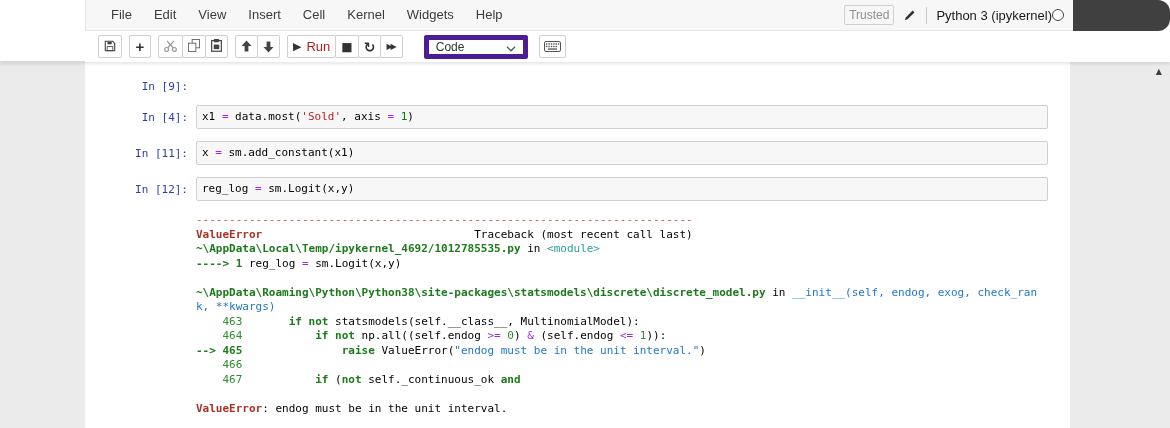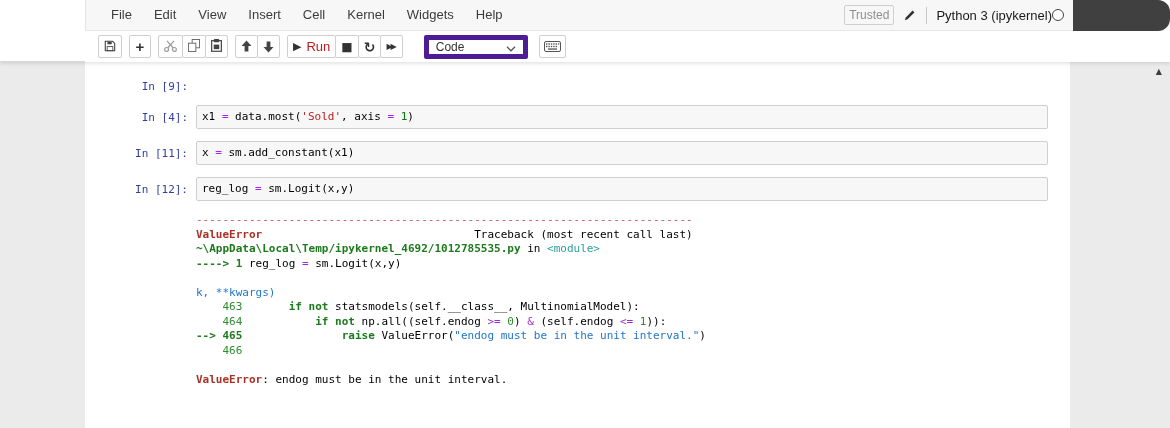--- a/index.html
+++ b/index.html
@@ -237,25 +237,27 @@
         <div class="prompt">In [12]:</div>
         <div class="input-box"><span class="c-pln">reg_log </span><span class="c-op">=</span><span class="c-pln"> sm.Logit(x,y)</span></div>
       </div>
 
       <div class="output">
           <div class="tb-line"><span class="c-red">---------------------------------------------------------------------------</span></div>
           <div class="tb-line"><span class="c-redb">ValueError</span><span class="c-pln">                                </span><span class="c-pln">Traceback (most recent call last)</span></div>
           <div class="tb-line"><span class="c-grn">~\AppData\Local\Temp/ipykernel_4692/1012785535.py</span><span class="c-pln"> in </span><span class="c-cyn">&lt;module&gt;</span></div>
           <div class="tb-line"><span class="c-grn">----&gt; 1</span><span class="c-pln"> reg_log </span><span class="c-pur">=</span><span class="c-pln"> sm.Logit(x,y)</span></div>
           <div class="tb-line">&nbsp;</div>
+          <div class="tb-line"><span class="c-grn">~\AppData\Roaming\Python\Python38\site-packages\statsmodels\discrete\discrete_model.py</span><span class="c-pln"> in </span><span class="c-blu">__init__(self, endog, exog, check_ran</span></div>
           <div class="tb-line"><span class="c-blu">k, **kwargs)</span></div>
           <div class="tb-line"><span class="c-grnl">    463</span><span class="c-pln">       </span><span class="c-grn">if</span><span class="c-pln"> </span><span class="c-grn">not</span><span class="c-pln"> statsmodels(self.__class__, MultinomialModel):</span></div>
           <div class="tb-line"><span class="c-grnl">    464</span><span class="c-pln">           </span><span class="c-grn">if</span><span class="c-pln"> </span><span class="c-grn">not</span><span class="c-pln"> np.all((self.endog </span><span class="c-pur">&gt;=</span><span class="c-pln"> </span><span class="c-grnl">0</span><span class="c-pln">) </span><span class="c-pur">&amp;</span><span class="c-pln"> (self.endog </span><span class="c-pur">&lt;=</span><span class="c-pln"> </span><span class="c-grnl">1</span><span class="c-pln">)):</span></div>
           <div class="tb-line"><span class="c-grn">--&gt; 465</span><span class="c-pln">               </span><span class="c-grn">raise</span><span class="c-pln"> ValueError(</span><span class="c-blu">"endog must be in the unit interval."</span><span class="c-pln">)</span></div>
           <div class="tb-line"><span class="c-grnl">    466</span></div>
+          <div class="tb-line"><span class="c-grnl">    467</span><span class="c-pln">           </span><span class="c-grn">if</span><span class="c-pln"> (</span><span class="c-grn">not</span><span class="c-pln"> self._continuous_ok </span><span class="c-grn">and</span></div>
           <div class="tb-line">&nbsp;</div>
           <div class="tb-line"><span class="c-redb">ValueError</span><span class="c-pln">: endog must be in the unit interval.</span></div>
         </div>
 
     </div>
     <div class="scroll-up">▲</div>
   </div>
 
 </div>
 

